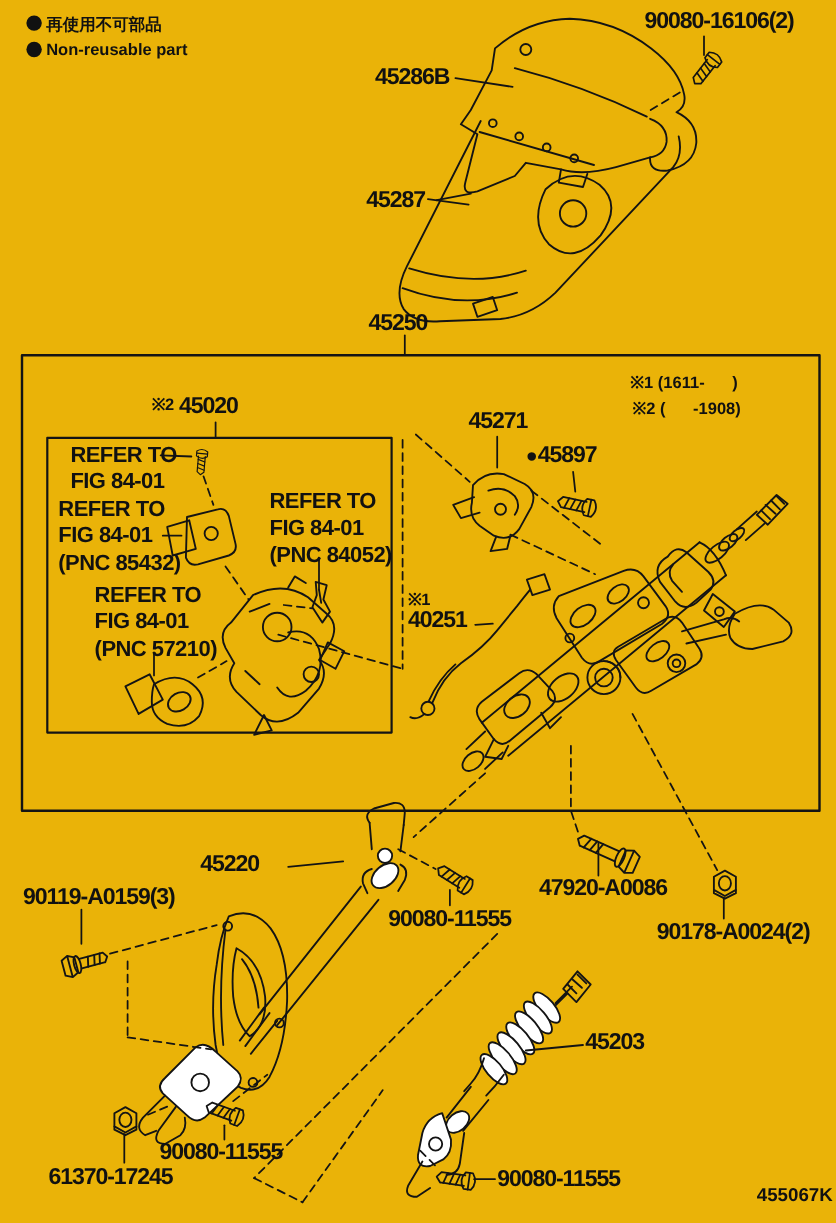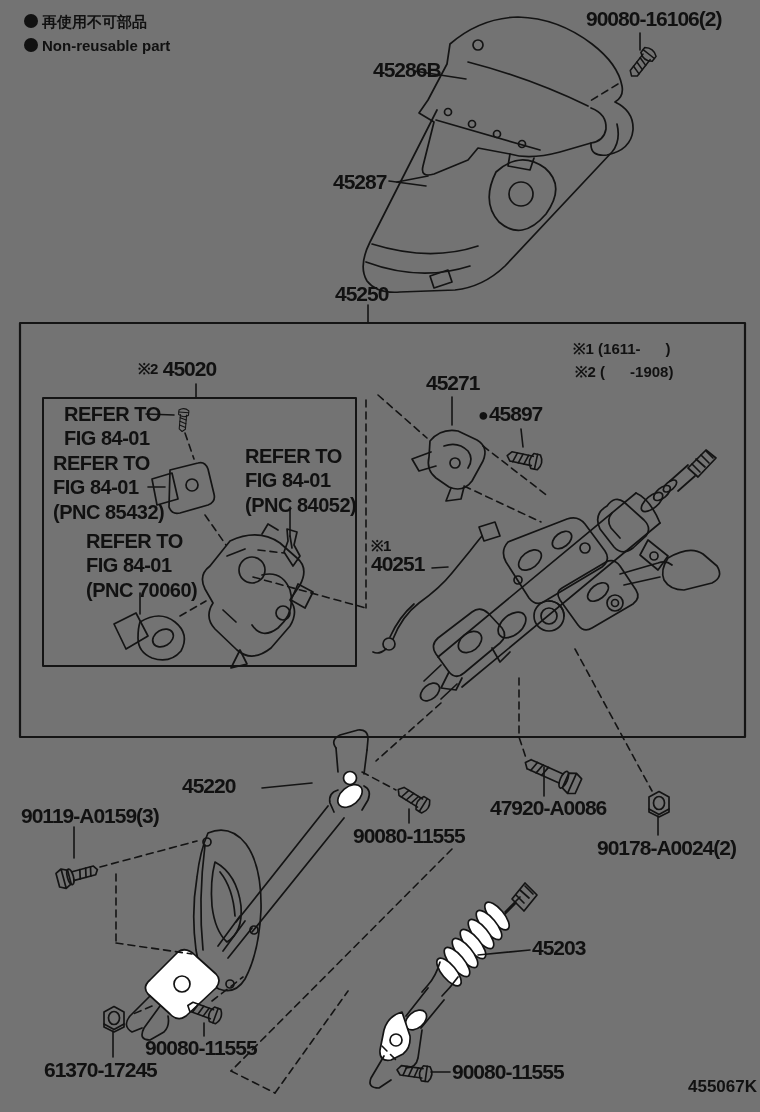--- a/index.html
+++ b/index.html
@@ -1,16 +1,16 @@
 <!DOCTYPE html>
 <html><head>
 <meta charset="utf-8">
 <style>
   html,body{margin:0;padding:0;background:#fff;}
-  .stage{position:relative;width:760px;height:1112px;background:#737373;overflow:hidden;
+  .stage{position:relative;width:760px;height:1112px;background:#eab308;overflow:hidden;
          font-family:"Liberation Sans",sans-serif;color:#111;}
   .stage svg{position:absolute;left:0;top:0;}
   .lbl{position:absolute;font-weight:700;font-size:21px;letter-spacing:-1px;
        color:#111;white-space:pre;line-height:1;}
   .lbl .pre{font-size:15px;letter-spacing:-0.5px;vertical-align:2px;}
   .lbl .blt{font-size:18px;letter-spacing:0;}
   .refer{position:absolute;font-weight:700;font-size:20px;letter-spacing:-0.5px;
          color:#111;line-height:1.22;white-space:pre;}
   .note{position:absolute;font-weight:700;font-size:15px;letter-spacing:0;
         color:#111;white-space:pre;line-height:1;}
@@ -281,33 +281,33 @@
 </svg>
 
   <div class="legend-row" style="left:42px;top:13px;">
     <span>再使用不可部品</span>
   </div>
   <div class="legend-row" style="left:42px;top:37px;justify-content:center;">
     <span>Non-reusable part</span>
   </div>
 
   <div class="lbl" style="left:586px;top:8px;">90080-16106(2)</div>
-  <div class="lbl" style="left:341px;top:59px;margin-left:32px;">45286B</div>
+  <div class="lbl" style="left:341px;top:59px;">45286B</div>
   <div class="lbl" style="left:333px;top:171px;">45287</div>
   <div class="lbl" style="left:335px;top:283px;">45250</div>
 
   <div class="note" style="left:573px;top:341px;">※1 (1611-      )</div>
   <div class="note" style="left:575px;top:364px;">※2 (      -1908)</div>
 
   <div class="lbl" style="left:138px;top:358px;"><span class="pre">※2</span> <span>45020</span></div>
 
   <div class="refer" style="left:64px;top:402px;"><span class="stack">REFER TO</span><span class="stack">FIG 84-01</span></div>
   <div class="refer" style="left:53px;top:451px;"><span class="stack">REFER TO</span><span class="stack">FIG 84-01</span><span class="stack">(PNC 85432)</span></div>
   <div class="refer" style="left:245px;top:444px;"><span class="stack">REFER TO</span><span class="stack">FIG 84-01</span><span class="stack">(PNC 84052)</span></div>
-  <div class="refer" style="left:86px;top:529px;"><span class="stack">REFER TO</span><span class="stack">FIG 84-01</span><span class="stack">(PNC 70060)</span></div>
+  <div class="refer" style="left:86px;top:529px;"><span class="stack">REFER TO</span><span class="stack">FIG 84-01</span><span class="stack">(PNC 57210)</span></div>
 
   <div class="lbl" style="left:426px;top:372px;">45271</div>
   <div class="lbl" style="left:478px;top:403px;"><span class="blt">●</span><span>45897</span></div>
 
   <div class="lbl" style="left:371px;top:538px;"><span class="pre stack">※1</span><span class="stack">40251</span></div>
 
   <div class="lbl" style="left:182px;top:775px;">45220</div>
   <div class="lbl" style="left:353px;top:825px;">90080-11555</div>
   <div class="lbl" style="left:490px;top:797px;">47920-A0086</div>
   <div class="lbl" style="left:597px;top:837px;">90178-A0024(2)</div>

